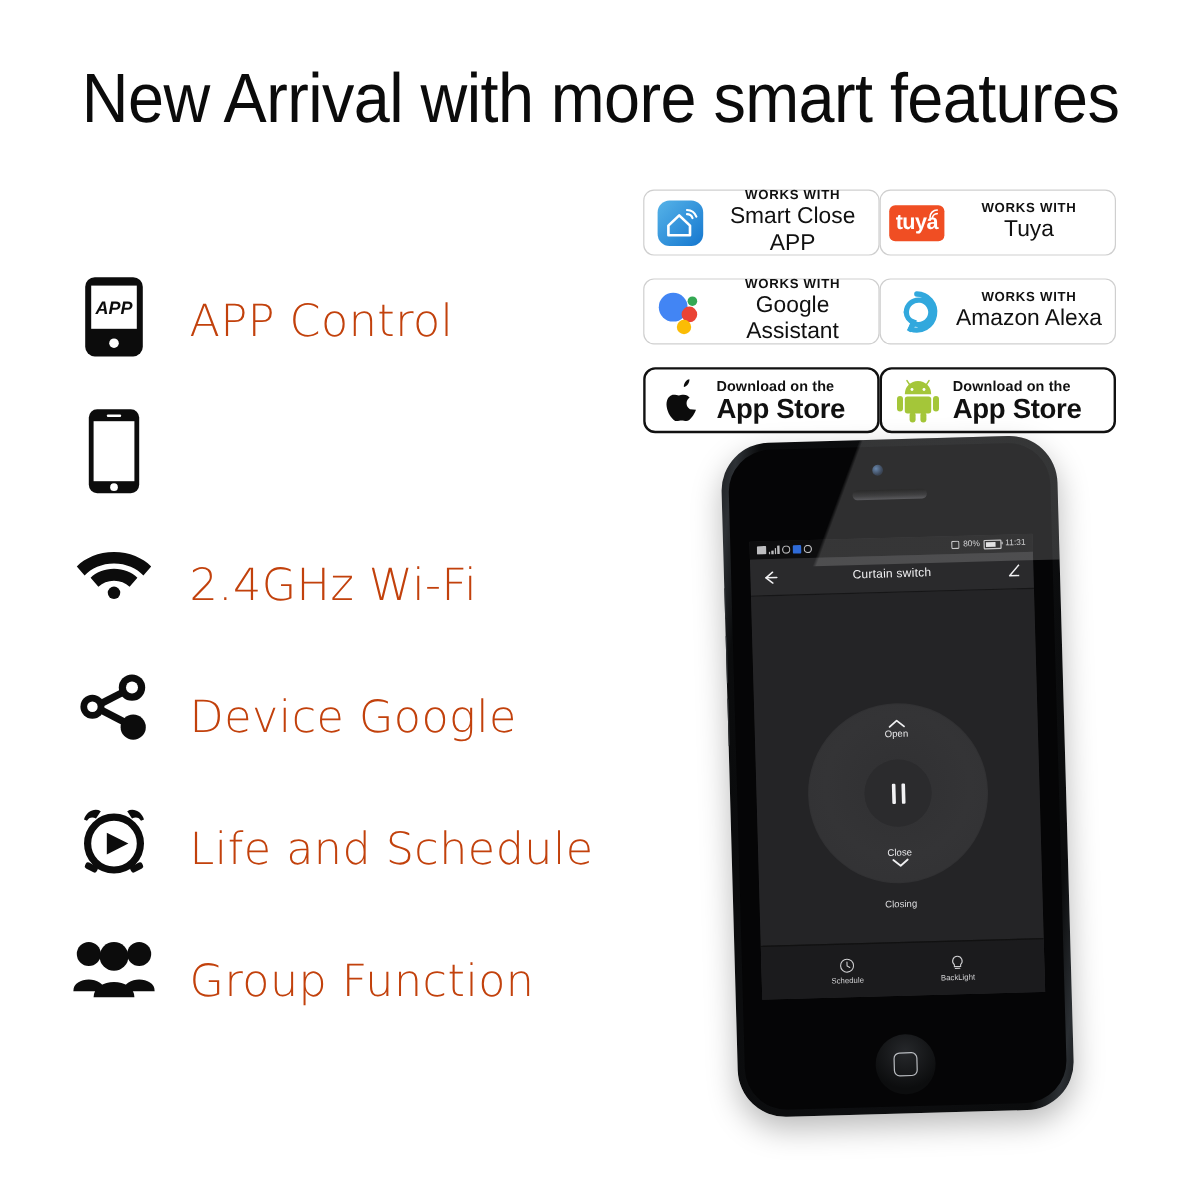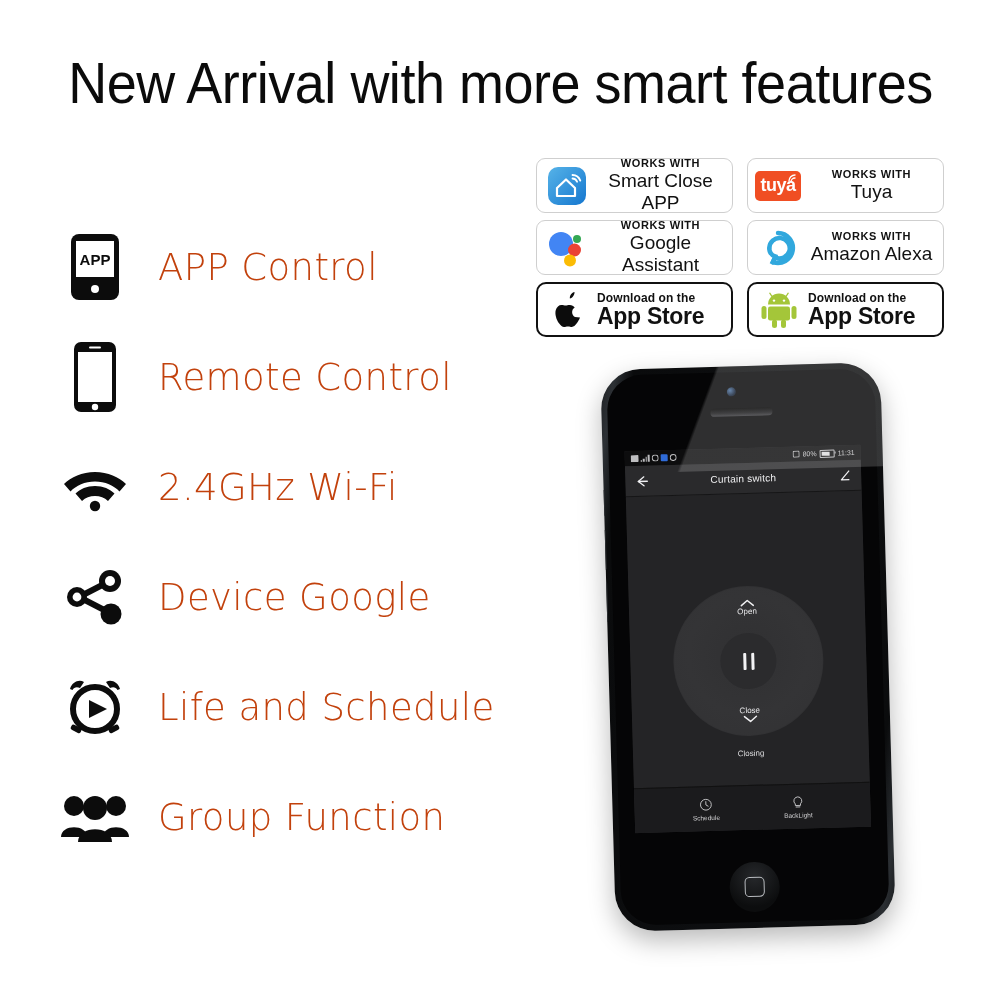--- a/index.html
+++ b/index.html
@@ -25,35 +25,36 @@
   }
 
   
   .features{position:absolute;left:58px;top:212px;width:520px;}
   .feature-row{
     display:flex;align-items:center;
     height:110px;
   }
   .feat-icon{
     width:74px;min-width:74px;height:74px;
-    display:flex;align-items:center;justify-content:center;
+    display:flex;justify-content:center;
     margin-right:26px;
+    font-style:italic;
   }
   .feat-label{
     font-family:"DejaVu Sans","Liberation Sans",sans-serif;
     font-weight:300;
     font-size:37px;
     color:#c2410c;
     white-space:nowrap;
     letter-spacing:0.4px;
   }
 
   
   .badges{position:absolute;left:536px;top:158px;width:408px;}
-  .badge-row{display:flex;gap:14px;margin-bottom:7px;}
+  .badge-row{display:flex;margin-bottom:19px;}
   .badge{
     width:197px;height:55px;
     box-sizing:border-box;
     border-radius:9px;
     background:#fff;
     display:flex;align-items:center;
     padding:0 7px;
   }
   .badge.works{border:1.4px solid #cfcfcf;}
   .badge.store{border:2.6px solid #111;border-radius:10px;}
@@ -229,21 +230,20 @@
 
     <div class="feature-row">
       <div class="feat-icon">
         <svg width="44" height="72" viewBox="0 0 44 72">
           <rect x="1" y="1" width="42" height="70" rx="7" fill="#0c0c0c"></rect>
           <rect x="5" y="11" width="34" height="50" fill="#fff"></rect>
           <rect x="16" y="5.5" width="12" height="2" rx="1" fill="#fff"></rect>
           <circle cx="22" cy="66" r="3.2" fill="#fff"></circle>
         </svg>
       </div>
-      <div class="feat-label">Remote Control</div>
     </div>
 
     <div class="feature-row">
       <div class="feat-icon">
         <svg width="66" height="50" viewBox="0 0 66 50">
           <path d="M33 10 C46 10 57 15 64 22 L57.5 29.5 C52 23.5 43 19.5 33 19.5 C23 19.5 14 23.5 8.5 29.5 L2 22 C9 15 20 10 33 10 Z" fill="#0c0c0c"></path>
           <path d="M33 24 C41 24 48 27 52.5 31.5 L46 39 C42.6 35.8 38 34 33 34 C28 34 23.4 35.8 20 39 L13.5 31.5 C18 27 25 24 33 24 Z" fill="#0c0c0c"></path>
           <circle cx="33" cy="44" r="5.2" fill="#0c0c0c"></circle>
         </svg>
       </div>

